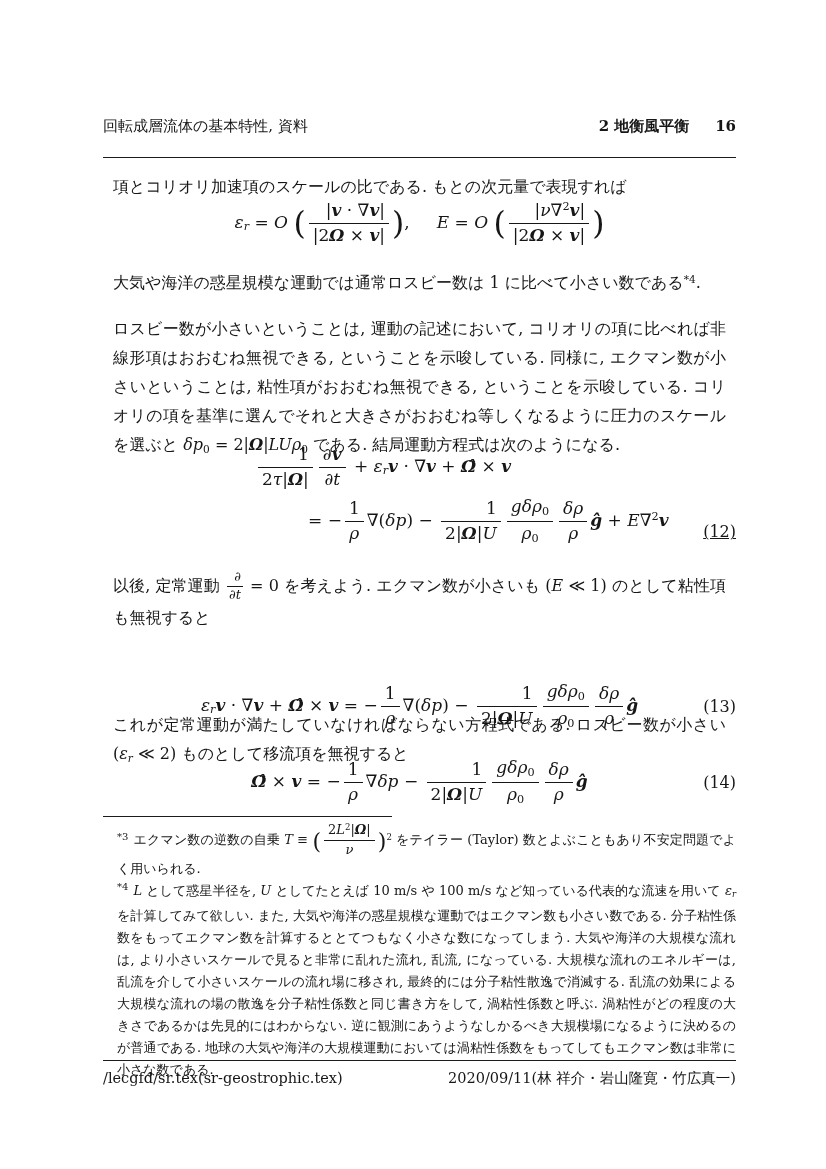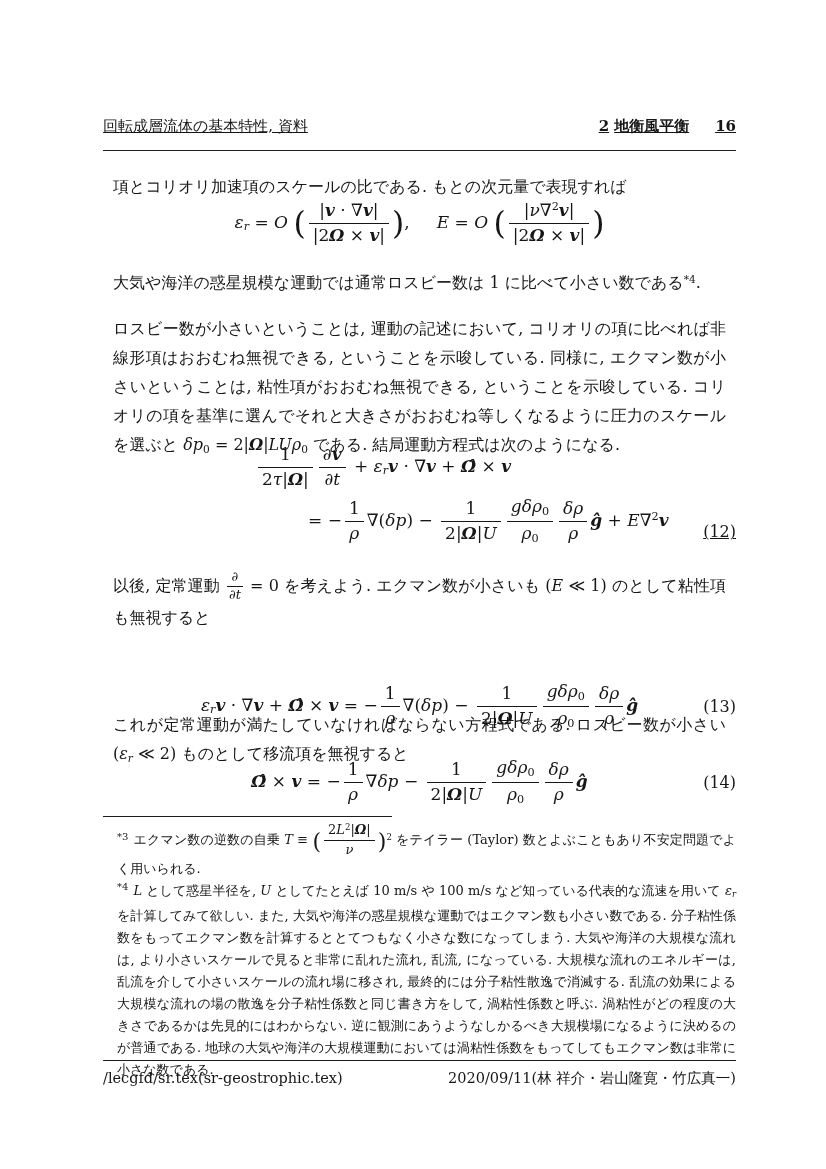--- a/index.html
+++ b/index.html
@@ -7,21 +7,21 @@
     width:826px;height:1169px;background:#ffffff;color:#161616;
     font-family:"DejaVu Serif","Liberation Serif",serif;
     position:relative;overflow:hidden;
   }
   .content{position:absolute;left:103px;top:0;width:633px;height:100%;}
 
   
   .header{
     position:absolute;left:0;right:0;top:117px;
     display:flex;justify-content:space-between;align-items:baseline;
-    font-size:15px;padding-bottom:14px;border-bottom:1.5px solid #1c1c1c;text-decoration:underline;
+    font-size:15px;padding-bottom:21px;border-bottom:1.5px solid #1c1c1c;
   }
   .hright{font-weight:bold;}
   .hright .sec-title{margin-left:5px;}
   .hright .pageno{margin-left:26px;}
 
   
   .body{
     position:absolute;left:0;right:0;margin:10px;
     font-size:16px;line-height:29px;text-align:justify;
   }
@@ -45,21 +45,21 @@
   .eq13 .eqnum,.eq14 .eqnum{top:50%;transform:translateY(-50%);}
 
   
   .rm{font-style:normal;}
   .it{font-style:italic;}
   .bf{font-style:italic;font-weight:bold;}
   .sup{font-size:66%;vertical-align:0.5em;}
   .sub{font-size:66%;vertical-align:-0.25em;}
   .big{font-size:185%;font-weight:normal;vertical-align:middle;line-height:0;}
   .frac{display:inline-block;vertical-align:middle;text-align:center;margin:0 3px;line-height:1.15;}
-  .frac .num{display:block;padding:0 4px 2px;border-bottom:1px solid #161616;}
+  .frac .num{display:block;padding:0 4px 2px;border-bottom:1px solid #161616;text-align:right;}
   .frac .den{display:block;padding:2px 4px 0;}
   .body .frac{font-size:13px;margin:0 2px;}
   .body .frac .num{padding:0 2px 1px;}
   .body .frac .den{padding:1px 2px 0;}
 
   
   .fnrule{position:absolute;left:0;top:816px;width:289px;border-top:1.2px solid #1c1c1c;}
   .fn{
     position:absolute;left:14px;right:0;margin:0;
     font-size:13px;line-height:22px;text-align:justify;

